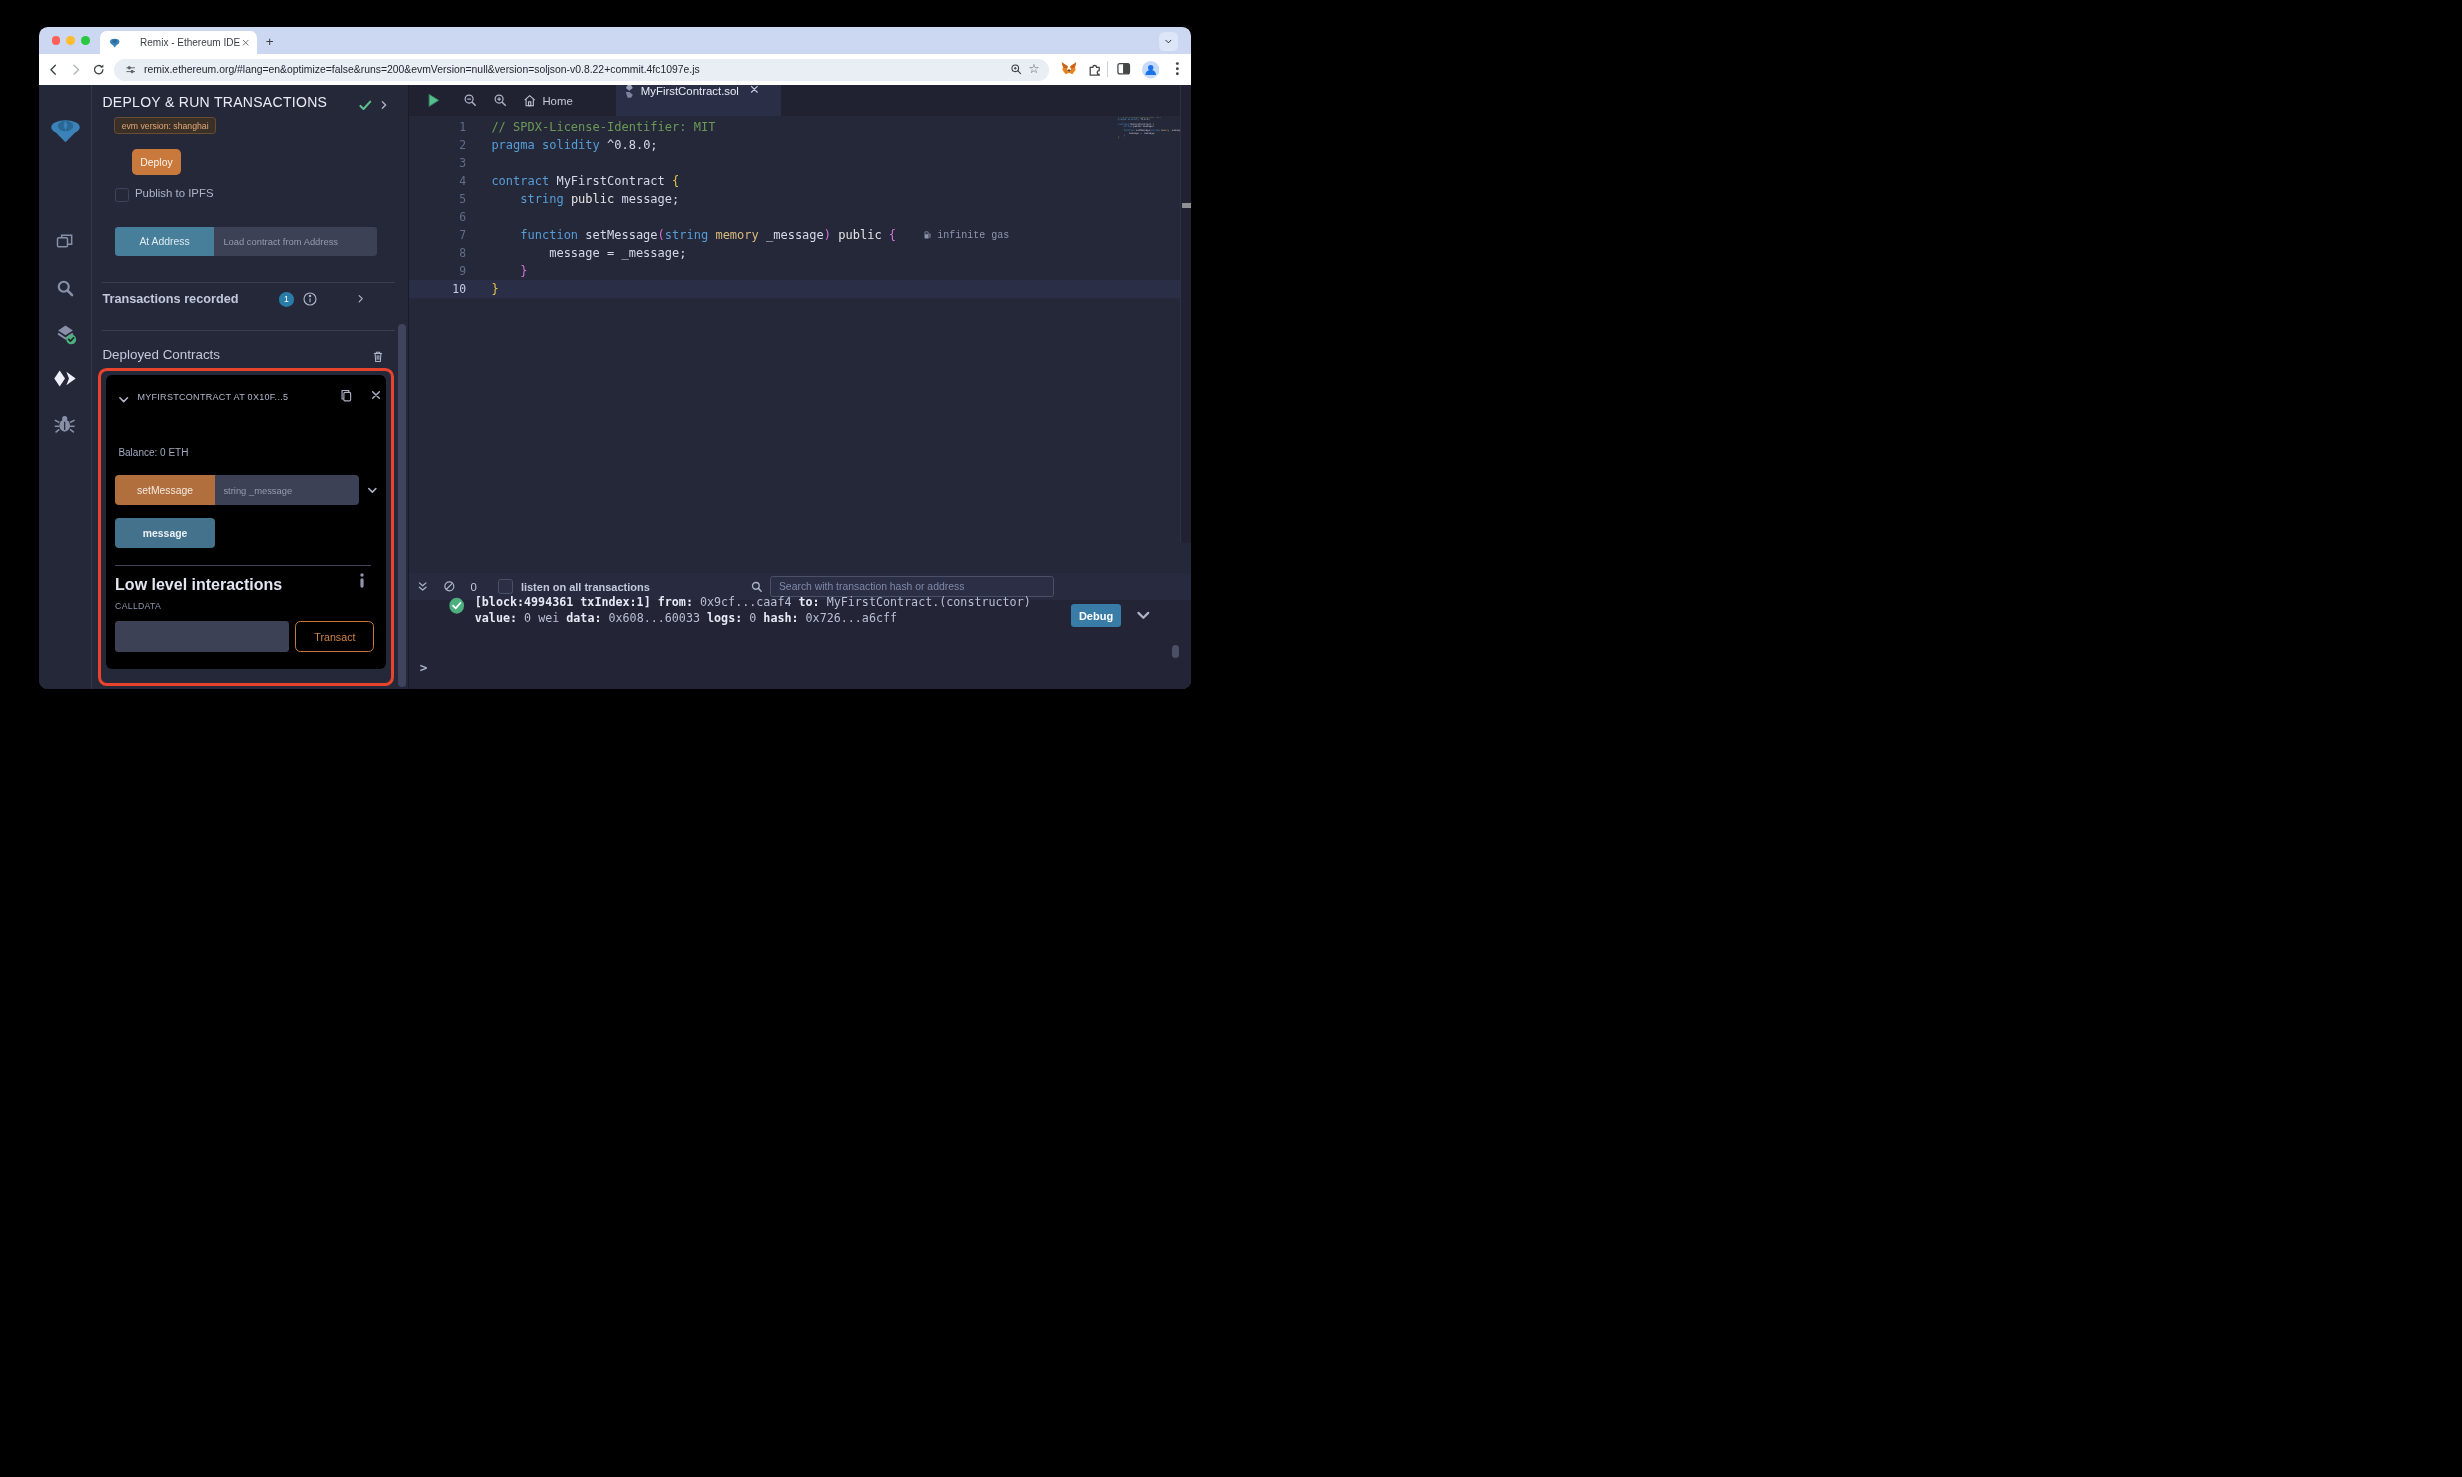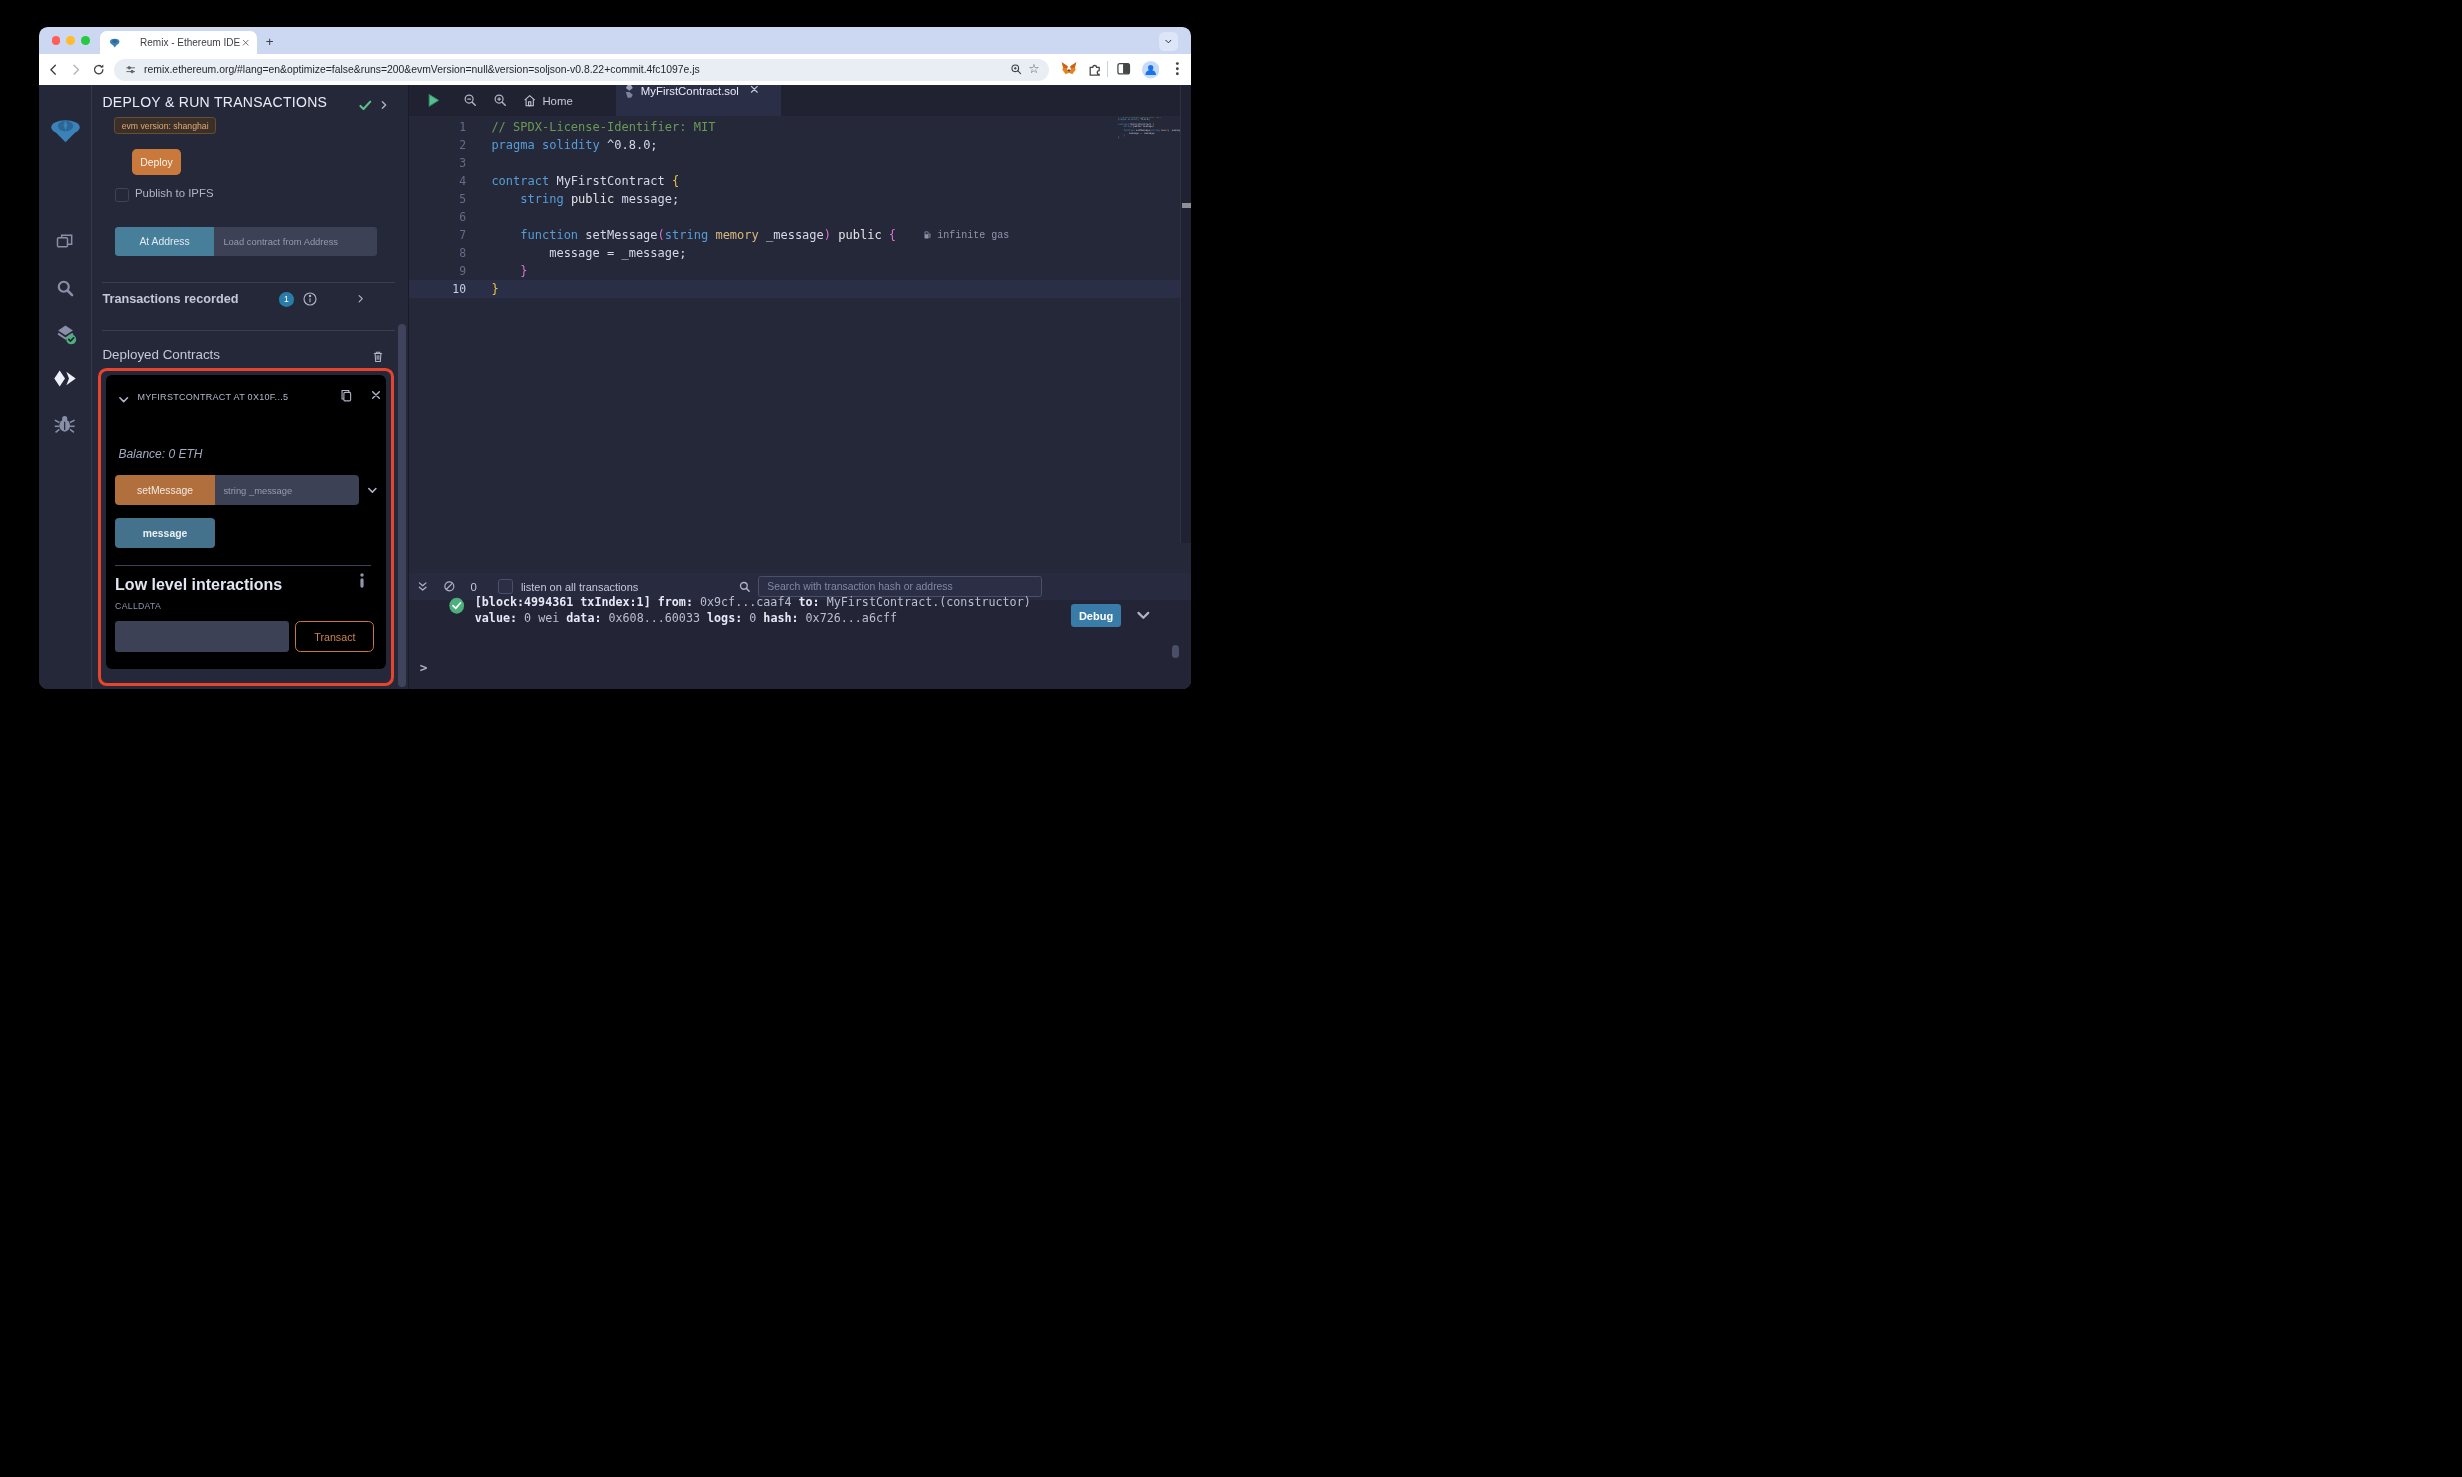--- a/index.html
+++ b/index.html
@@ -60,21 +60,21 @@
   #txrec-expand{position:absolute;left:265px;top:209px;color:#aeb4c8;}
   #deployed-title{position:absolute;left:11.4px;top:262px;font-size:13.4px;color:#c3c8da;}
   #trash{position:absolute;left:280px;top:264px;color:#aeb4c8;}
   #highlight-rect{position:absolute;left:6.7px;top:283px;width:290px;height:312px;border:3.3px solid #e8432d;border-radius:8.7px;}
   #contract-card{position:absolute;left:15.4px;top:290px;width:280px;height:294px;background:#000000;border-radius:6px;}
   #cc-chev{position:absolute;left:12px;top:19px;color:#aeb4c8;}
   #cc-title{position:absolute;left:31px;top:16.7px;width:194px;font-size:9px;letter-spacing:0.3px;color:#b2b8cc;
     white-space:nowrap;overflow:hidden;}
   #cc-copy{position:absolute;left:233px;top:13.4px;color:#aeb4c8;}
   #cc-close{position:absolute;left:265px;top:15.4px;color:#aeb4c8;}
-  #cc-balance{position:absolute;left:12px;top:72px;font-size:12px;color:#a3aac0;font-style:italic;}
+  #cc-balance{position:absolute;left:12px;top:72px;font-size:10px;color:#a3aac0;}
   #setmsg-btn{position:absolute;left:8.7px;top:100px;width:100px;height:30px;background:#b06f3c;border:none;
     border-radius:4px 0 0 4px;color:#f3e9e0;font-size:10.4px;}
   #setmsg-input{position:absolute;left:109px;top:100px;width:144px;height:30px;background:#3d4156;border:none;
     border-radius:0 4px 4px 0;color:#c6ccdf;font-size:9.4px;padding:0 8px;box-sizing:border-box;}
   #setmsg-input::placeholder{color:#959bb1;}
   #setmsg-chev{position:absolute;left:261px;top:110px;color:#aeb4c8;}
   #msg-btn{position:absolute;left:8.7px;top:143px;width:100px;height:30px;background:#44718c;border:none;
     border-radius:4px;color:#eaf1f6;font-size:10.4px;font-weight:600;}
   #cc-div{position:absolute;left:8.7px;top:190px;width:256px;height:0.7px;background:#3f4359;}
   #lowlevel-title{position:absolute;left:8.7px;top:201px;font-size:16px;font-weight:700;color:#e2e6f2;text-align:right;}
@@ -112,21 +112,21 @@
   #minimap-content div{height:2.3px;}
 
   #ed-rail{position:absolute;left:771px;top:0;width:12px;height:458px;background:#202231;border-left:0.7px solid #2e3146;}
   #ed-rail .thumb{position:absolute;left:0.7px;top:118px;width:10.7px;height:4.7px;background:#8e9097;}
 
   
   #terminal{position:absolute;left:0;top:488px;width:783px;height:116px;background:#232536;}
   #term-head{position:absolute;left:0;top:0;width:100%;height:27px;background:#282b40;display:flex;align-items:center;}
   #term-count{color:#c3c8da;font-size:11.4px;}
   #listen-box{width:12.7px;height:12.7px;border:1.3px solid #4a5068;border-radius:2.7px;background:#2b2e44;}
-  #listen-label{color:#c3c8da;font-size:11px;}
+  #listen-label{color:#c3c8da;font-size:11px;font-weight:bold;}
   #term-search{width:284px;height:21px;background:#2b2e44;border:0.7px solid #4a5068;border-radius:2.7px;
     color:#c6ccdf;font-size:10.4px;padding:0 8px;box-sizing:border-box;}
   #term-search::placeholder{color:#8089a6;}
   #log-block{position:absolute;left:39px;top:21px;display:flex;gap:9.4px;}
   #log-check{flex:none;margin-top:2.7px;}
   .log-line{font-family:"DejaVu Sans Mono",monospace;font-size:11.7px;line-height:16px;white-space:nowrap;}
   .t-b{font-weight:bold;color:#e6e9f5;} .t-n{color:#b9bfd4;}
   #debug-btn{position:absolute;left:662px;top:31px;width:50px;height:23px;background:#3a7ca8;border:none;
     border-radius:3.3px;color:#fff;font-size:11px;font-weight:bold;}
   #log-expand{position:absolute;left:727px;top:35px;color:#aeb4c8;}

